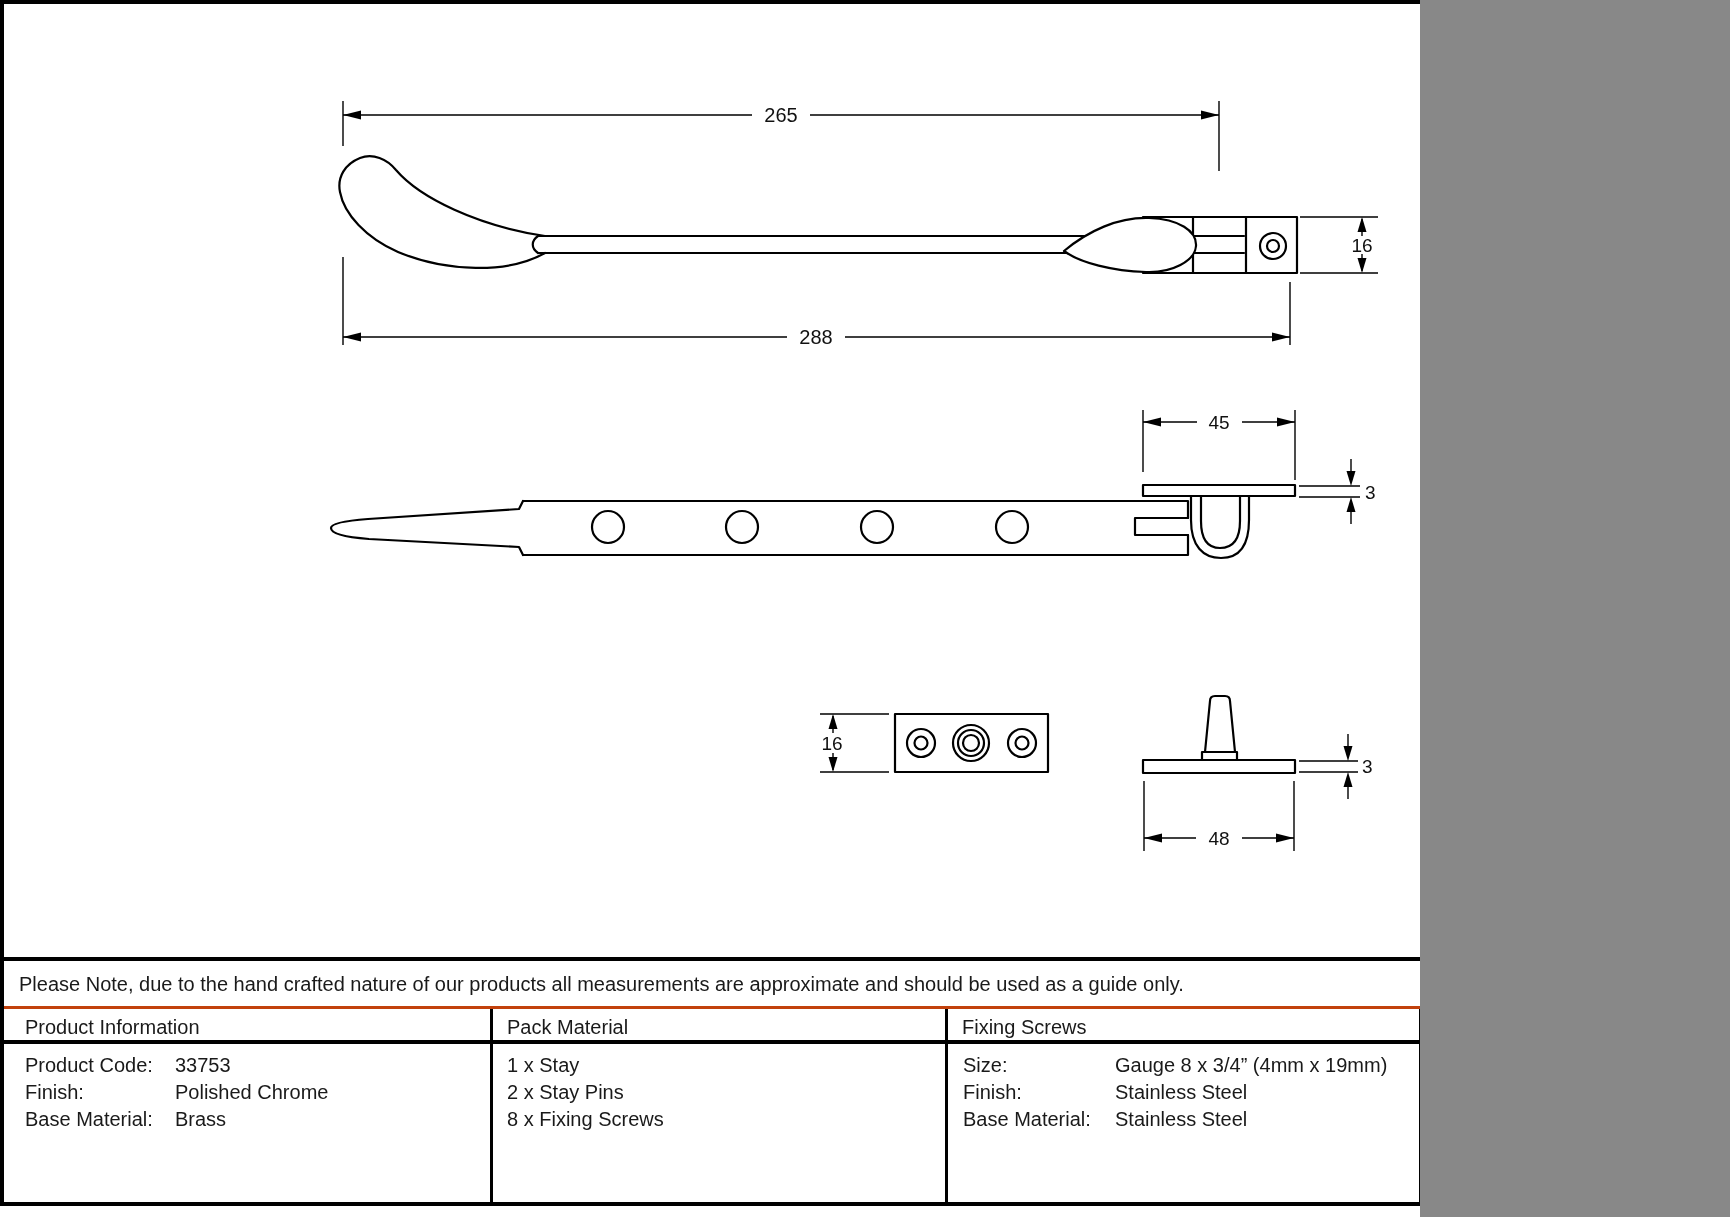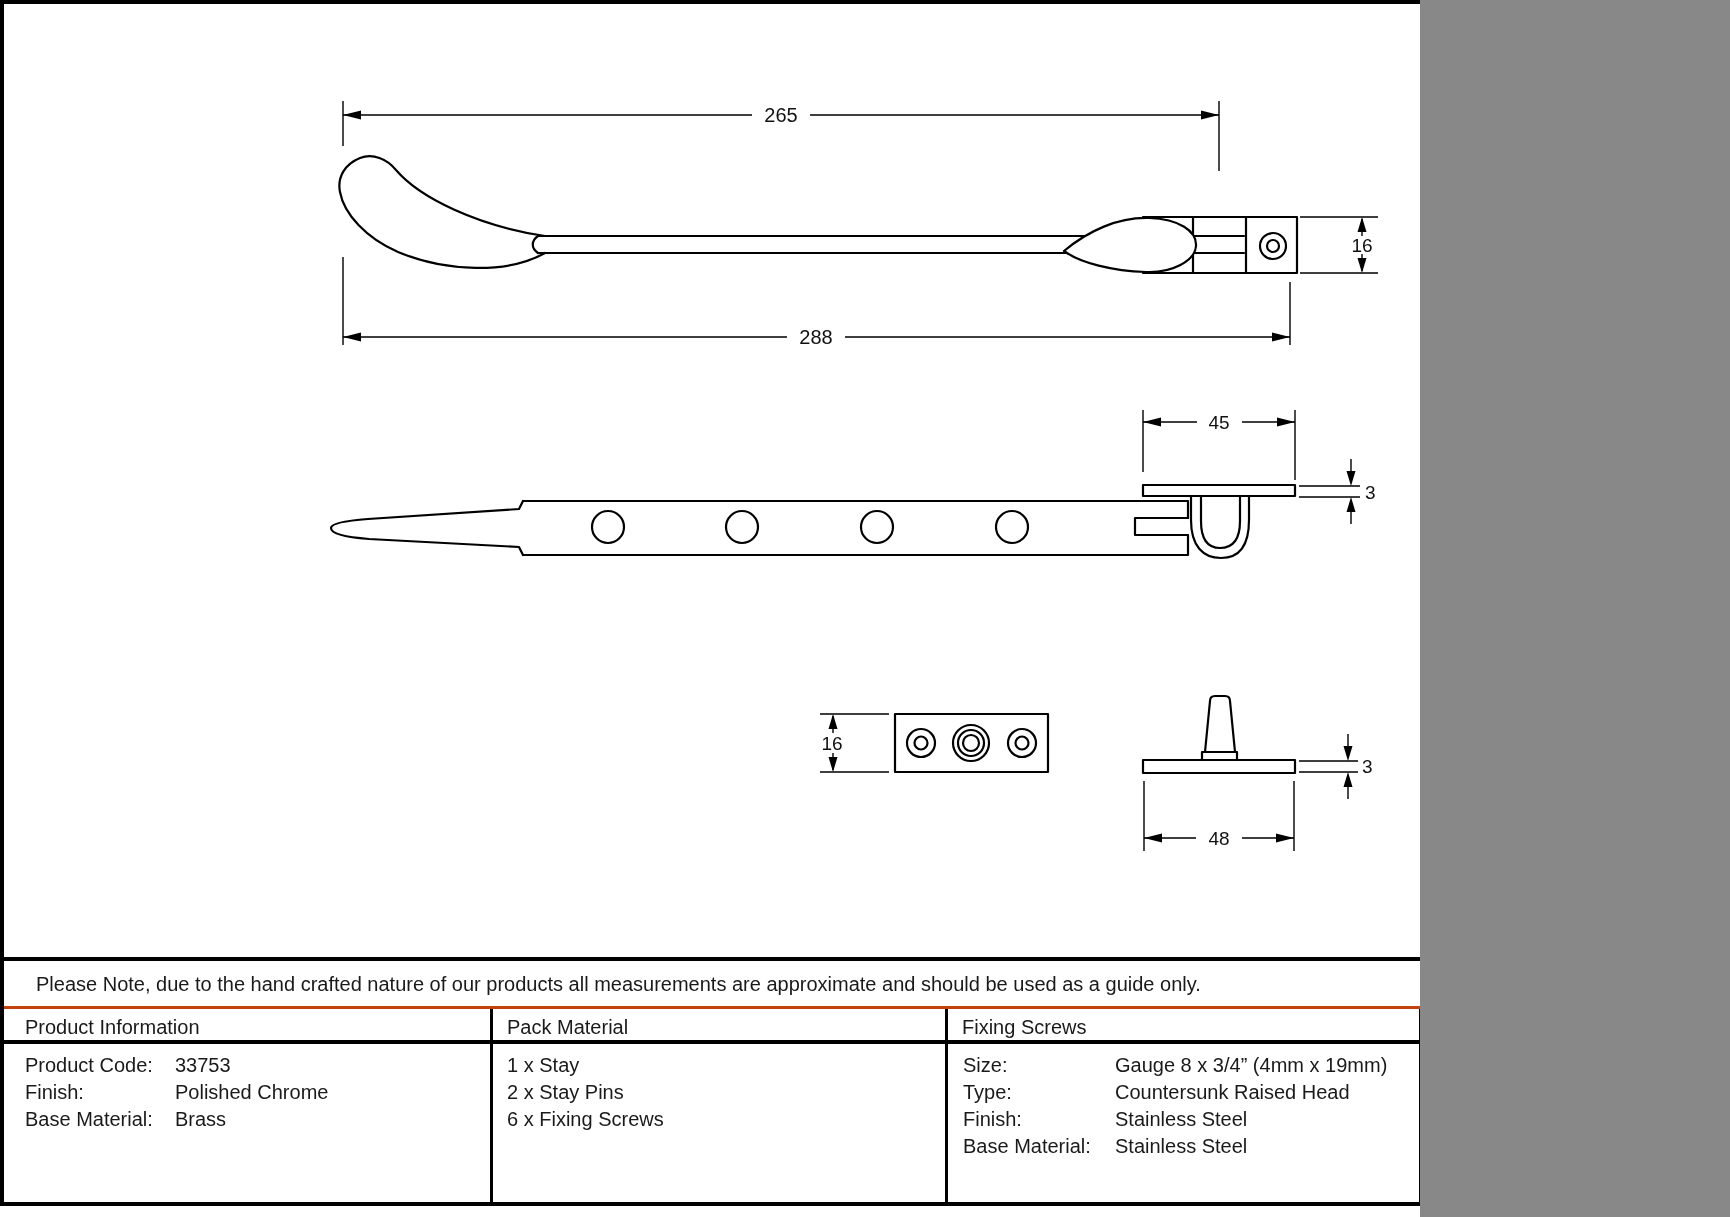--- a/index.html
+++ b/index.html
@@ -10,21 +10,21 @@
   svg text{font-family:"Liberation Sans",sans-serif;fill:#111;}
   .outline{stroke:#000;stroke-width:2.2;fill:none;stroke-linecap:round;stroke-linejoin:round;}
   .outline-fill{stroke:#000;stroke-width:2.2;fill:#fff;stroke-linejoin:round;}
   .dim{stroke:#000;stroke-width:1.4;fill:none;}
   .arrow{fill:#000;stroke:none;}
   .dim-label{font-size:19px;}
   .dim-label-lg{font-size:20px;}
 
   .note-row{position:absolute;left:4px;top:957px;width:1719px;height:50px;
         border-top:4px solid #000;box-sizing:border-box;display:flex;align-items:center;
-        padding-left:32px;font-size:20px;}
+        padding-left:15px;font-size:20px;}
   .grid-table{position:absolute;left:4px;top:1006px;width:1723px;height:196px;
         border-top:3px solid #c2410c;box-sizing:border-box;}
   .header-underline{position:absolute;left:0;top:31px;width:100%;height:4px;background:#000;}
   .vline{position:absolute;top:0;width:3px;height:100%;background:#000;}
   .th{position:absolute;top:7px;font-size:20px;}
   .cell-rows{position:absolute;top:43px;font-size:20px;line-height:27px;}
   .lv-row{display:flex;}
   .lv-label{flex:0 0 auto;}
   .prod .lv-label{width:150px;}
   .fix .lv-label{width:152px;}
@@ -169,31 +169,27 @@
       </div>
       <div class="lv-row">
         <span class="lv-label">Base Material:</span>
         <span>Brass</span>
       </div>
     </div>
 
     <div class="cell-rows" style="left:503px;">
       <div>1 x Stay</div>
       <div>2 x Stay Pins</div>
-      <div>6 x Fixing Screws</div>
+      <div>8 x Fixing Screws</div>
     </div>
 
     <div class="cell-rows fix" style="left:959px;">
       <div class="lv-row">
         <span class="lv-label">Size:</span>
         <span>Gauge 8 x 3/4” (4mm x 19mm)</span>
-      </div>
-      <div class="lv-row">
-        <span class="lv-label">Type:</span>
-        <span>Countersunk Raised Head</span>
       </div>
       <div class="lv-row">
         <span class="lv-label">Finish:</span>
         <span>Stainless Steel</span>
       </div>
       <div class="lv-row">
         <span class="lv-label">Base Material:</span>
         <span>Stainless Steel</span>
       </div>
     </div>

